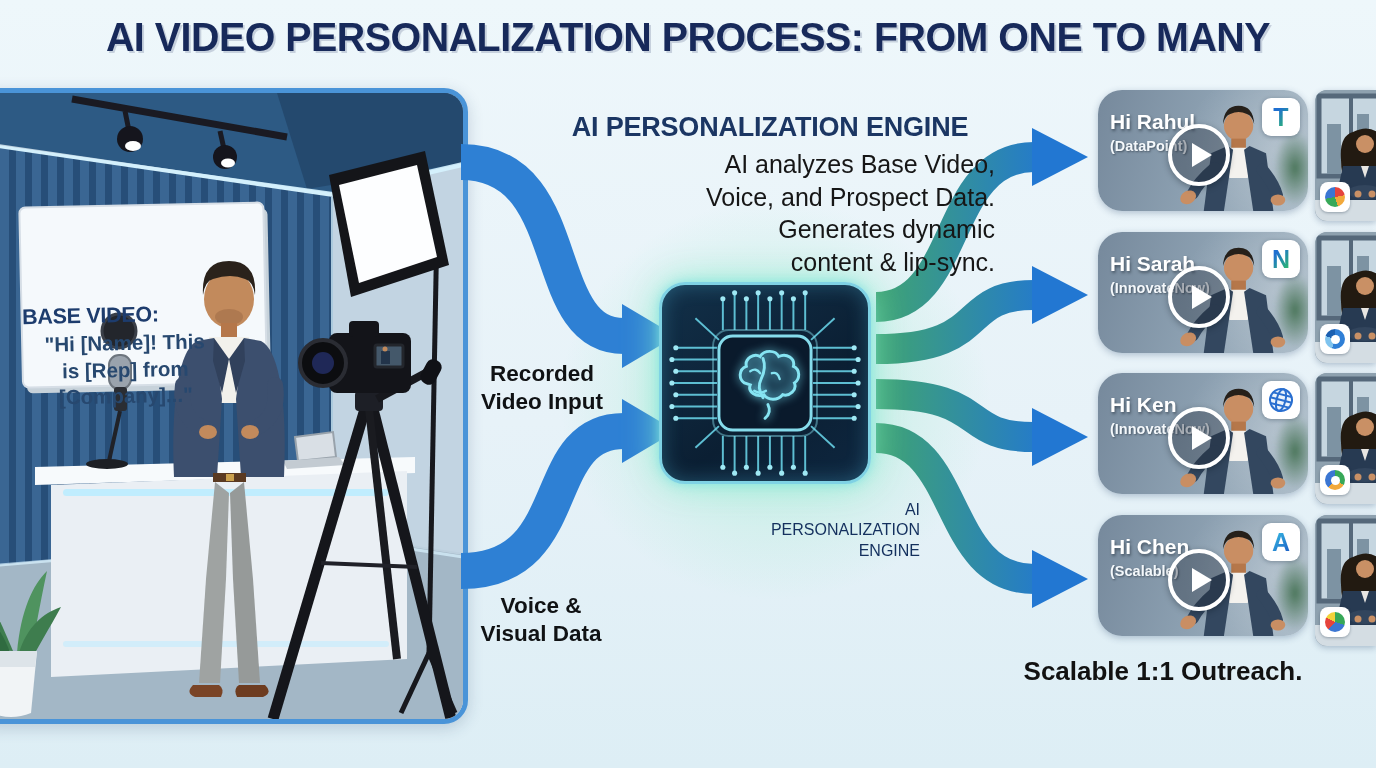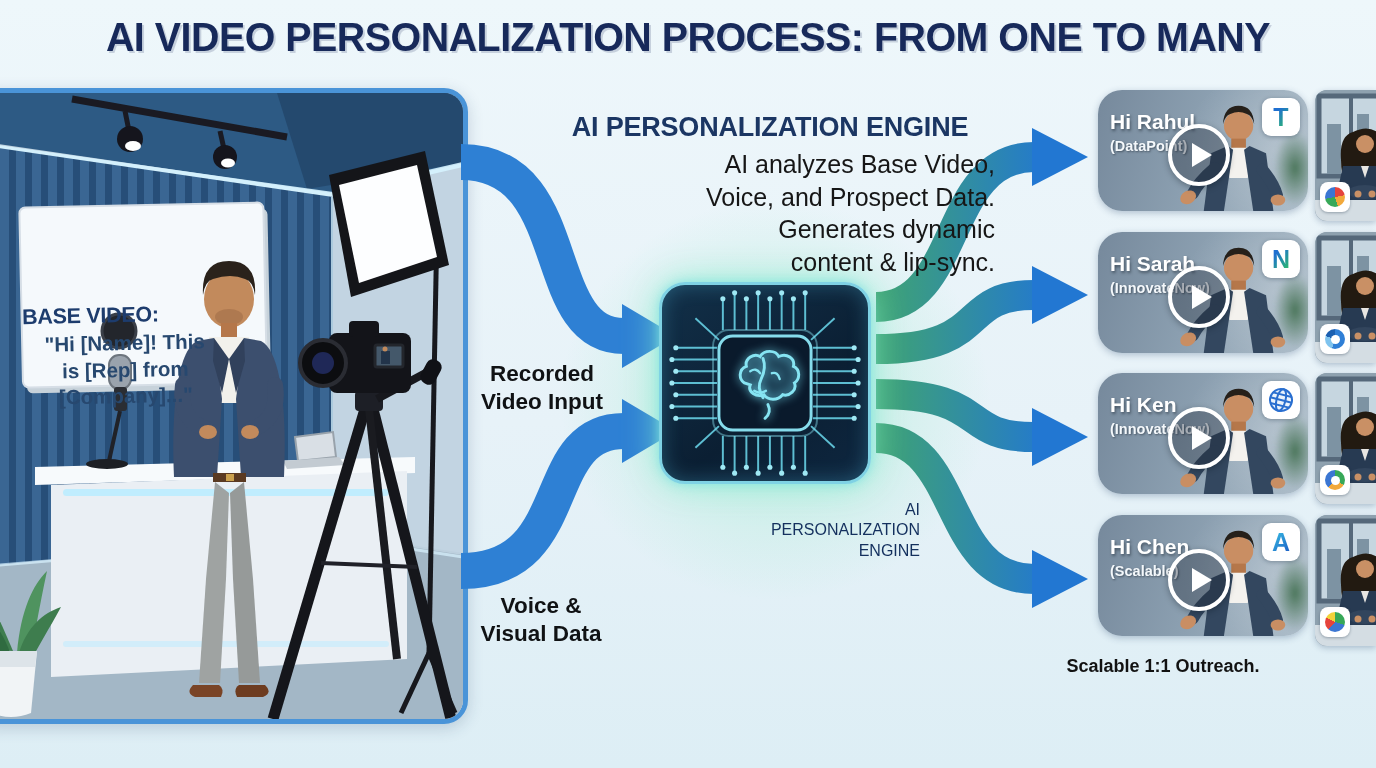--- a/index.html
+++ b/index.html
@@ -79,21 +79,21 @@
   .pdot.c1{background:conic-gradient(#e5443c 0 22%,#f2a93b 22% 45%,#37a858 45% 72%,#3b76d2 72%);}
   .pdot.c2{background:conic-gradient(#2f7fd6 0 55%,#7fc3ee 55% 80%,#1b5fb0 80%);}
   .pdot.c3{background:conic-gradient(#37a858 0 33%,#f2a93b 33% 62%,#3b76d2 62%);}
   .pdot.c4{background:conic-gradient(#37a858 0 30%,#3b76d2 30% 62%,#e5443c 62% 82%,#f2d23b 82%);}
   .pdot.c3::after,.pdot.c2::after{content:"";display:block;width:9px;height:9px;border-radius:50%;
     background:#fff;position:relative;left:5.5px;top:5.5px;}
 
   
   .outputs-text{left:950px;top:656px;width:426px;text-align:center;z-index:7;}
   .outputs-heading{font-size:25px;font-weight:800;color:#14294f;letter-spacing:-.2px;}
-  .outputs-line{font-size:18px;font-weight:600;color:#121212;line-height:1.18;text-align:center;}
+  .outputs-line{font-size:26px;font-weight:600;color:#121212;line-height:1.18;text-align:center;}
 </style>
 </head>
 <body>
 
 <div id="canvas">
 
   <div class="abs main-title">AI VIDEO PERSONALIZATION PROCESS: FROM ONE TO MANY</div>
 
   <div class="abs engine-glow"></div>
 

